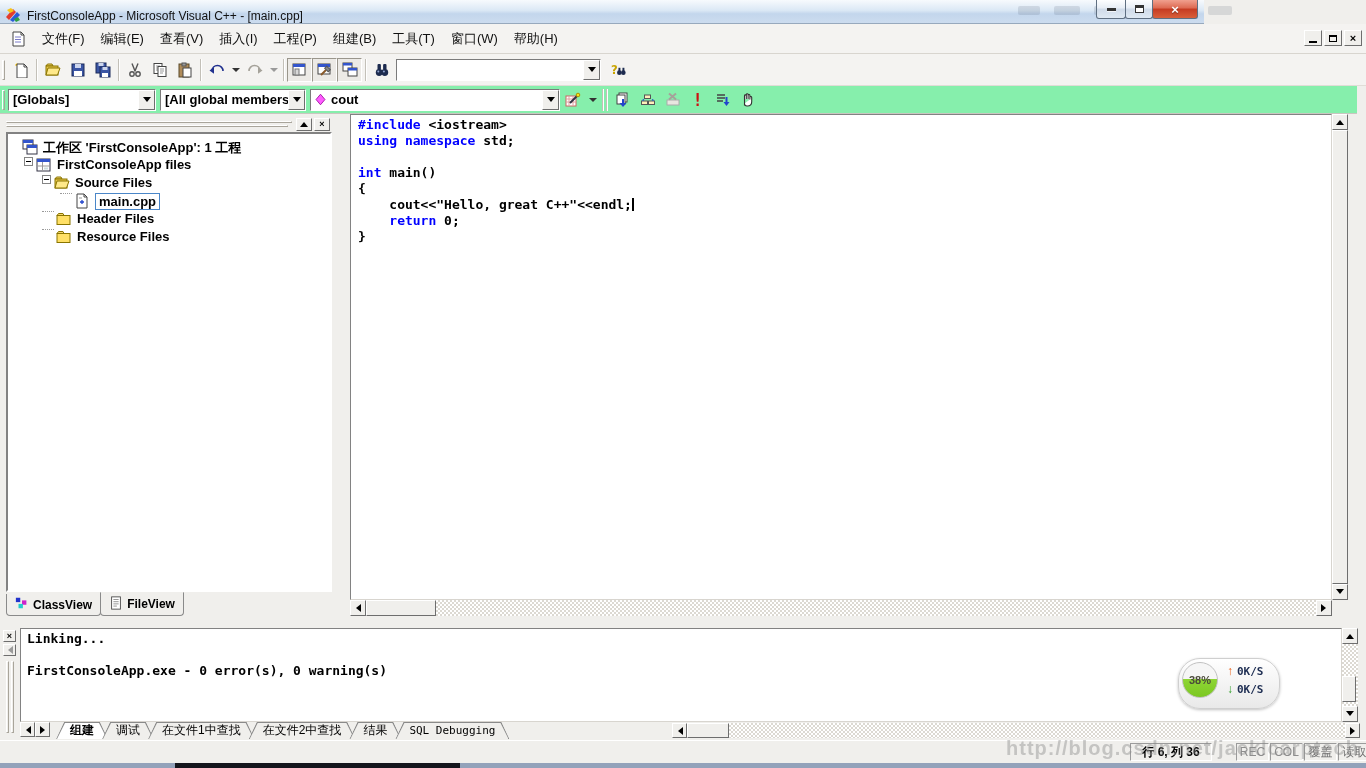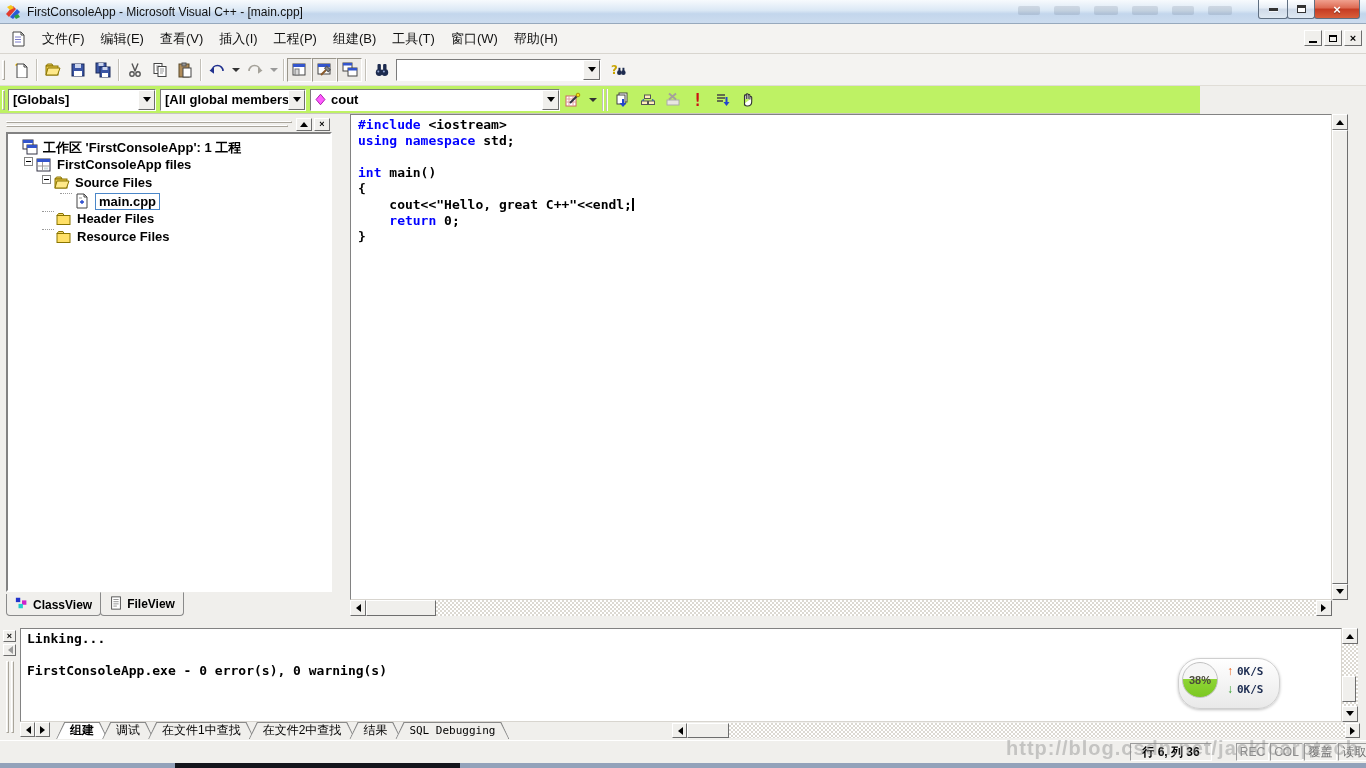--- a/index.html
+++ b/index.html
@@ -1,23 +1,23 @@
 <!DOCTYPE html>
 <html><head>
 <meta charset="utf-8">
 <style>
   * { margin:0; padding:0; box-sizing:border-box; }
   html,body { width:1366px; height:768px; overflow:hidden; }
   body { font-family:"Liberation Sans","DejaVu Sans",sans-serif; }
   #app { position:relative; width:1366px; height:768px; background:#f0efec; overflow:hidden; }
 
   
-  .titlebar { position:absolute; left:0; top:0; width:1366px; height:24px;
+  .titlebar { position:absolute; left:0; top:0; width:1204px; height:24px;
     background:linear-gradient(#f7fafd,#dbe8f5 45%,#c3d6ec 60%,#ccdcef);
-    border-bottom:1px solid #97a9bd; display:flex; align-items:center; }
+    border-bottom:1px solid #97a9bd; display:flex; align-items:flex-end; }
   .app-icon { width:16px; height:16px; margin:0 6px 0 5px; display:inline-block; }
   .title-text { font-size:12px; color:#111; }
   .ghost-artifact { position:absolute; left:1018px; top:6px; width:250px; height:11px; display:flex; gap:14px; }
   .ghost-artifact i { display:block; height:9px; border-radius:2px; background:rgba(60,70,90,.14); }
   .winbtns { position:absolute; right:6px; top:0; display:flex; }
   .wbtn { height:19px; border:1px solid #5f6f81; border-top:none; display:flex; align-items:center; justify-content:center;
     background:linear-gradient(#fdfeff,#e6edf5 45%,#cfdae8 50%,#dfe9f3); border-radius:0 0 3px 3px; margin-left:-1px; }
   .wbtn.min { width:30px; } .wbtn.max { width:28px; }
   .wbtn.close { width:46px; background:linear-gradient(#f0a08e,#dd6951 45%,#c53b22 50%,#d95f3a); }
   .glyph-min { width:9px; height:3px; background:#333; box-shadow:0 1px 0 rgba(255,255,255,.7); }
@@ -31,21 +31,21 @@
   .menu-item { font-size:13px; color:#111; padding:4px 8px; }
   .mdi-btns { position:absolute; right:4px; top:6px; display:flex; gap:2px; }
   .mdi-btn { width:18px; height:16px; background:#f0efec; border:1px solid; border-color:#fff #6e6e6e #6e6e6e #fff;
     display:flex; align-items:center; justify-content:center; font-size:11px; font-weight:bold; color:#000; }
   .g-restore { width:8px; height:7px; border:1px solid #000; border-top:2px solid #000; background:#f0efec; }
   .g-minline { width:8px; height:2px; background:#000; margin-top:8px; }
 
   
   .toolbar1 { position:absolute; left:0; top:54px; width:1366px; height:32px; background:#f4f3f1;
     border-bottom:1px solid #e0ddd7; display:flex; align-items:center; }
-  .toolbar2 { position:absolute; left:0; top:86px; width:1200px; height:28px; background:#bef264;
+  .toolbar2 { position:absolute; left:0; top:86px; width:1357px; height:28px; background:#86efac;
     border-bottom:1px solid #c9c6c0; display:flex; align-items:center; }
   .tb-grip { width:3px; height:20px; border:1px solid; border-color:#fff #a9a59b #a9a59b #fff; margin:0 3px 0 2px; }
   .tb-sep { width:1px; height:22px; background:#c3c0b8; box-shadow:1px 0 0 #fff; margin:0 3px; }
   .tbtn { width:25px; height:24px; display:flex; align-items:center; justify-content:center; }
   .tbtn svg { width:16px; height:16px; }
   .tbtn.checked { border:1px solid; border-color:#9a968c #fff #fff #9a968c; background:#eceae6; }
   .dd-arrow { width:0; height:0; border:4px solid transparent; border-top:4px solid #333; margin:4px 0 0 1px; }
   .dd-arrow.gray { border-top-color:#9a9a9a; }
   .excl { color:#cc1111; font-weight:bold; font-size:17px; font-family:"DejaVu Sans Mono",monospace; }
 

